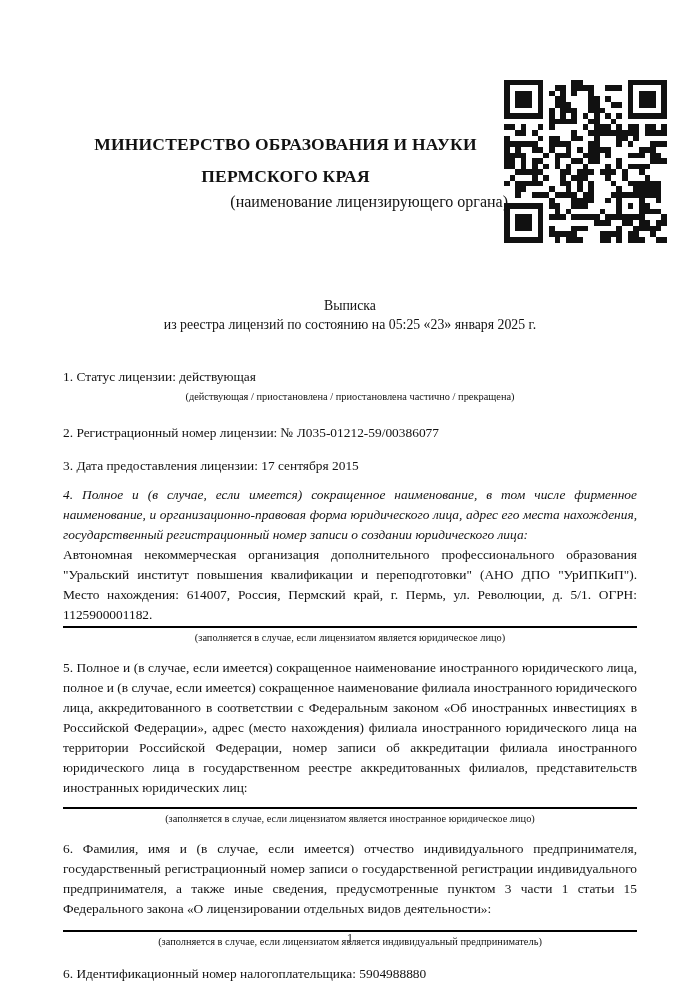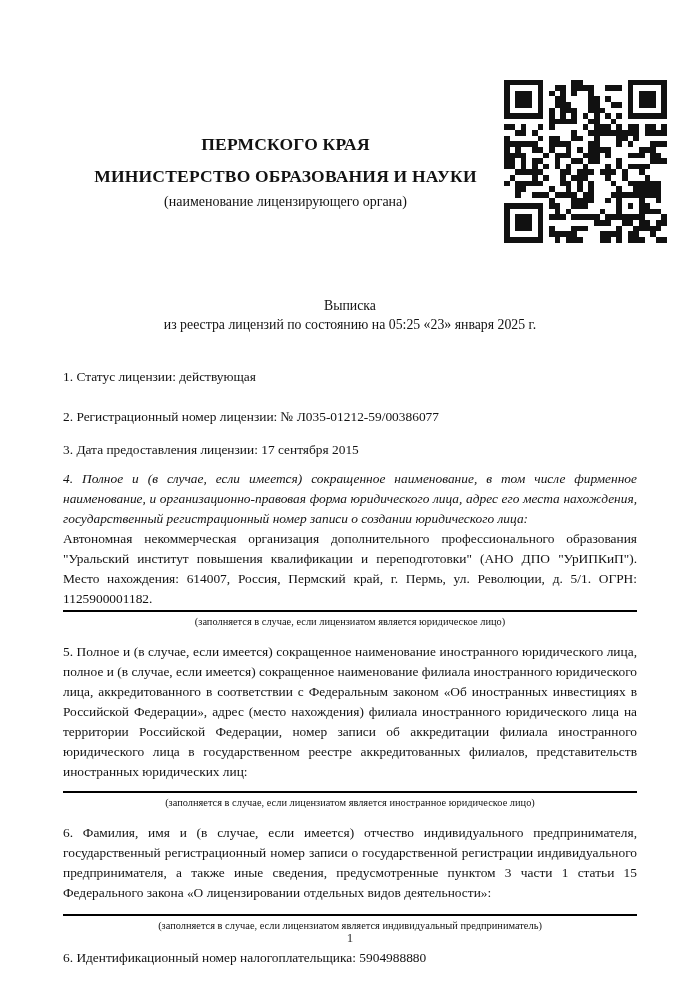--- a/index.html
+++ b/index.html
@@ -25,23 +25,24 @@
     text-align: center;
   }
   .authority-name {
     font-weight: bold;
     font-size: 17.5px;
     line-height: 32px;
     letter-spacing: .2px;
     white-space: nowrap;
   }
   .authority-note {
-    font-size: 14px;
+    font-size: 16px;
     line-height: 13px;
     margin-top: 3px;
+    text-align: right;
   }
   .qr {
     position: absolute;
     top: -50px;           
     right: -30px;
     width: 163px; height: 166px;
   }
 
   
   .doc-title {
@@ -93,22 +94,22 @@
     color: #333;
   }
 </style>
 </head>
 <body>
 
 <div class="page">
 
   <div class="header">
     <div class="authority">
+      <div class="authority-name">МИНИСТЕРСТВО ОБРАЗОВАНИЯ И НАУКИ</div>
       <div class="authority-name">ПЕРМСКОГО КРАЯ</div>
-      <div class="authority-name">МИНИСТЕРСТВО ОБРАЗОВАНИЯ И НАУКИ</div>
       <div class="authority-note">(наименование лицензирующего органа)</div>
       <svg id="qr-svg" class="qr" viewBox="0 0 29 29" shape-rendering="crispEdges">
           <rect x="0" y="0" width="1" height="1" fill="#111111"></rect>
           <rect x="1" y="0" width="1" height="1" fill="#111111"></rect>
           <rect x="2" y="0" width="1" height="1" fill="#111111"></rect>
           <rect x="3" y="0" width="1" height="1" fill="#111111"></rect>
           <rect x="4" y="0" width="1" height="1" fill="#111111"></rect>
           <rect x="5" y="0" width="1" height="1" fill="#111111"></rect>
           <rect x="6" y="0" width="1" height="1" fill="#111111"></rect>
           <rect x="12" y="0" width="1" height="1" fill="#111111"></rect>
@@ -531,20 +532,21 @@
         </svg>
     </div>
   </div>
 
   <div class="doc-title">
     <div>Выписка</div>
     <div>из реестра лицензий по состоянию на 05:25 «23» января 2025 г.</div>
   </div>
 
   <p class="item" id="item-1">1. Статус лицензии: действующая</p>
+  <p class="note">(действующая / приостановлена / приостановлена частично / прекращена)</p>
 
   <p class="item" id="item-2">2. Регистрационный номер лицензии: № Л035-01212-59/00386077</p>
 
   <p class="item" id="item-3">3. Дата предоставления лицензии: 17 сентября 2015</p>
 
   <p class="item" id="item-4">4. Полное и (в случае, если имеется) сокращенное наименование, в том числе фирменное наименование, и организационно-правовая форма юридического лица, адрес его места нахождения, государственный регистрационный номер записи о создании юридического лица:</p>
   <p class="value">Автономная некоммерческая организация дополнительного профессионального образования "Уральский институт повышения квалификации и переподготовки" (АНО ДПО "УрИПКиП"). Место нахождения: 614007, Россия, Пермский край, г. Пермь, ул. Революции, д. 5/1. ОГРН: 1125900001182.</p>
   <div class="rule" id="rule-4"></div>
   <p class="note">(заполняется в случае, если лицензиатом является юридическое лицо)</p>
 

